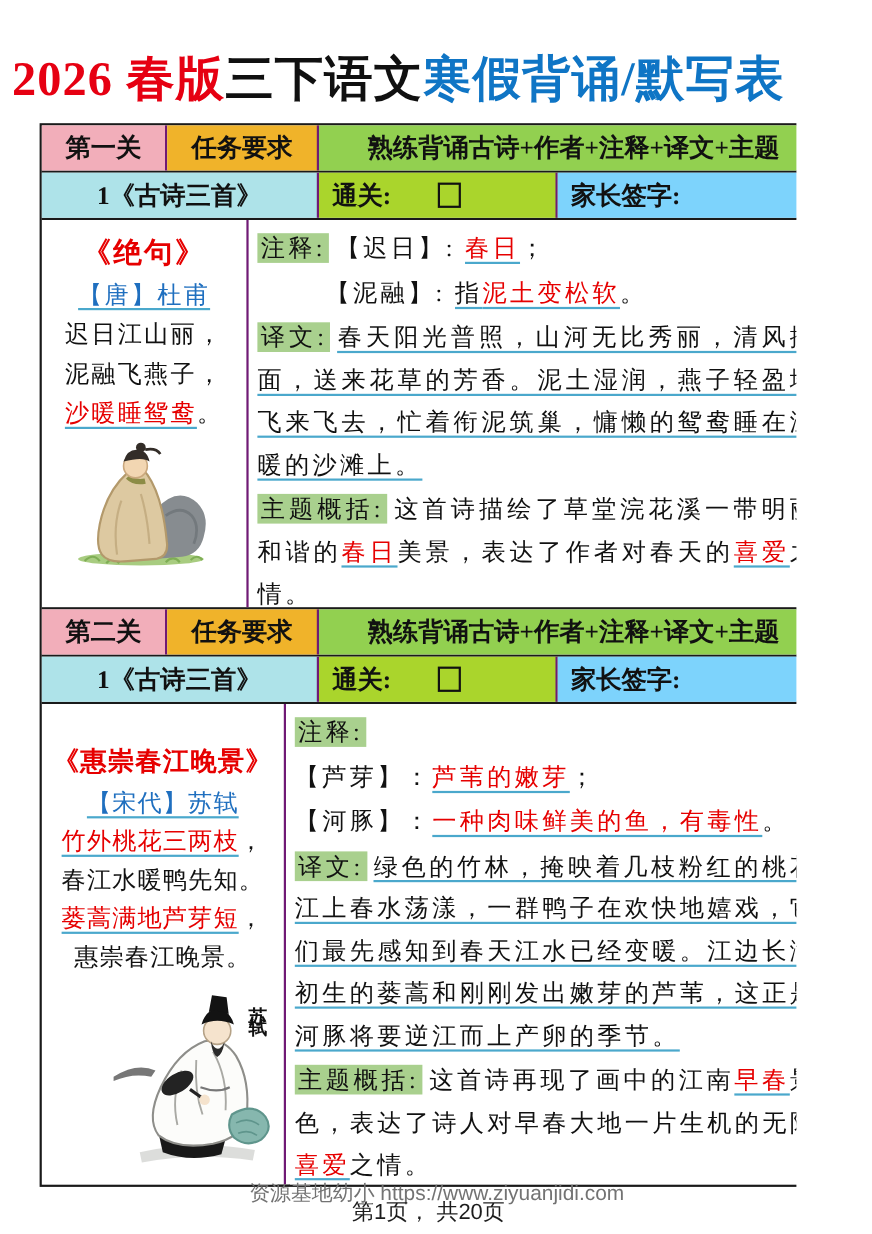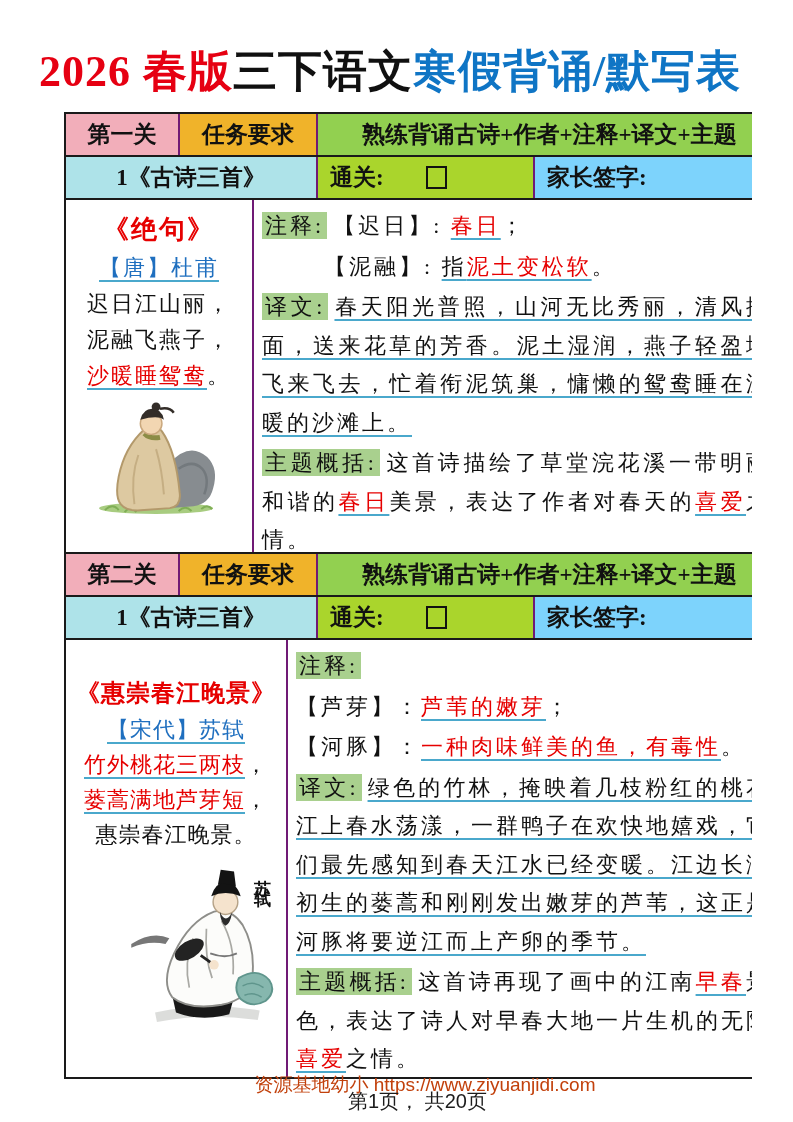--- a/index.html
+++ b/index.html
@@ -1,17 +1,17 @@
 <!DOCTYPE html>
 <html><head>
 <meta charset="utf-8">
 <style>
   html,body{margin:0;padding:0;background:#ffffff;}
   .page{position:relative;width:724px;height:1122px;background:#fff;overflow:hidden;
-        font-family:"Liberation Serif","DejaVu Serif",serif;color:#111;margin-left:28px;}
+        font-family:"Liberation Serif","DejaVu Serif",serif;color:#111;}
   
   .title{position:absolute;top:42px;left:0;width:100%;text-align:center;
          font-size:44px;font-weight:900;letter-spacing:1px;white-space:nowrap;}
   .t-red{color:#e60012;}
   .t-black{color:#101010;}
   .t-blue{color:#0f75c5;}
   
   .table{position:absolute;left:36px;top:112px;width:719px;border:2px solid #1a1a1a;
          box-sizing:border-box;background:#fff;}
   .row{display:flex;border-bottom:2px solid #1a1a1a;box-sizing:border-box;}
@@ -51,21 +51,21 @@
   .para{margin:0 0 2px 0;}
   .indent{padding-left:62px;}
   .hl{background:#a9d08e;padding:1px 3px;margin-right:6px;}
   
   .illus1{margin-top:4px;}
   .illus2{position:relative;margin-top:12px;align-self:flex-end;margin-right:2px;}
   .sushi-label{position:absolute;right:4px;top:2px;writing-mode:vertical-rl;
                font-size:17px;letter-spacing:10px;color:#111;font-weight:700;}
   
   .watermark{position:absolute;top:1072px;left:0;width:100%;text-align:center;
-             padding-left:70px;box-sizing:border-box;color:#c2410c;font-size:19px;
+             padding-left:70px;box-sizing:border-box;color:#737373;font-size:19px;
              font-family:"Liberation Sans","DejaVu Sans",sans-serif;z-index:3;}
   .pageinfo{position:absolute;top:1088px;left:0;width:100%;text-align:center;
             padding-left:55px;box-sizing:border-box;color:#1c1c1c;font-size:20px;
             font-family:"Liberation Sans","DejaVu Sans",sans-serif;z-index:4;}
 </style>
 </head>
 <body>
 
 <div class="page">
 
@@ -140,20 +140,21 @@
         <span class="checkbox"></span>
       </div>
       <div class="cell fx bg-yellow hl-left">家长签字:</div>
     </div>
 
     <div class="row content2">
       <div class="cell w222 poemcell poemcell2">
         <div class="poem-title">《惠崇春江晚景》</div>
         <div class="poem-author">【宋代】苏轼</div>
         <div class="poem-line"><span class="u-red">竹外桃花三两枝</span><span>，</span></div>
+        <div class="poem-line">春江水暖鸭先知。</div>
         <div class="poem-line"><span class="u-red">蒌蒿满地芦芽短</span><span>，</span></div>
         <div class="poem-line">惠崇春江晚景。</div>
         <div class="illus2">
           <svg width="158" height="176" viewBox="0 0 165 185">
             <path d="M5 84 q22 -14 40 -6 l-4 6 q-18 -4 -36 4 z" fill="#4a4a4a" opacity="0.75"></path>
             <path d="M30 156 q55 -12 110 -2 l-2 10 q-55 -8 -106 2 z" fill="#b9bcb8" opacity="0.5"></path>
             <path d="M48 138 q18 -16 40 -10 l26 8 -6 22 q-30 8 -56 -2 z" fill="#191919"></path>
             <path d="M92 50 q-26 10 -42 44 q-14 30 -2 46 q18 14 52 8 q28 -6 32 -26 q4 -34 -10 -58 q-12 -18 -30 -14 z" fill="#fcfcfa" stroke="#8e8e8a" stroke-width="2"></path>
             <path d="M70 78 q-10 26 -4 52 M100 60 q14 24 12 56 M84 68 q-2 30 6 52" stroke="#a9a9a4" stroke-width="1.8" fill="none"></path>
             <path d="M88 94 q16 6 28 0" stroke="#777777" stroke-width="2" fill="none"></path>

